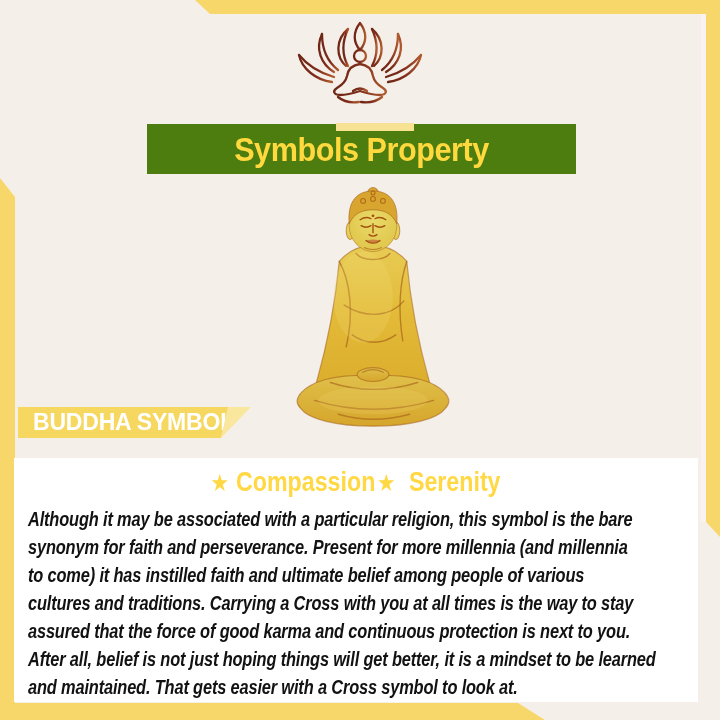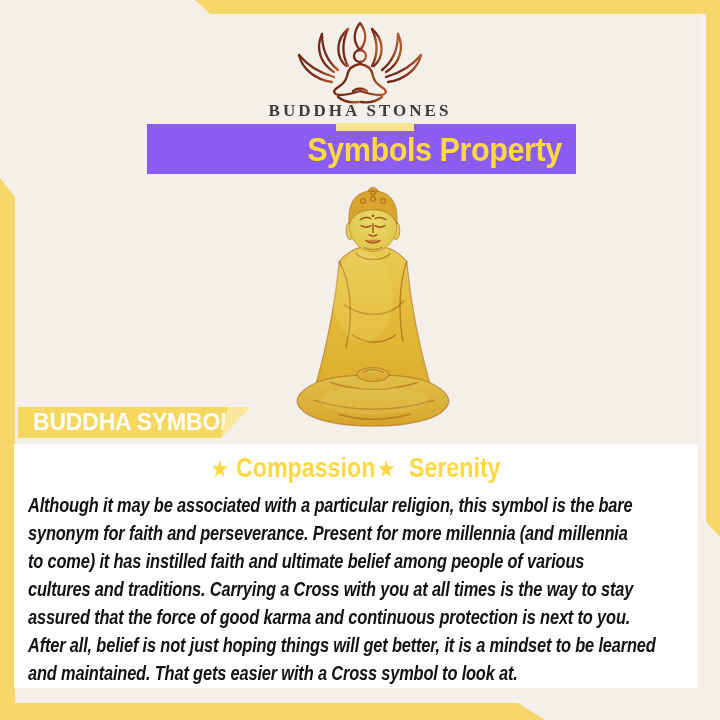--- a/index.html
+++ b/index.html
@@ -21,34 +21,34 @@
     background:#F8D76A; clip-path:polygon(0 0,518px 0,545px 17px,0 17px);}
   
   .logo{position:absolute; left:292px; top:20px; width:136px; height:84px;}
   .brand-name{position:absolute; left:0; top:101px; width:720px; text-align:center;
     font-family:"Liberation Serif","DejaVu Serif",serif;
     font-size:17px; letter-spacing:3px; color:#3B3B3B; font-weight:600;}
   
   .title-accent{position:absolute; left:336px; top:123px; width:78px; height:8px;
     background:#F7E193; z-index:3;}
   .title-band{position:absolute; left:147px; top:124px; width:429px; height:50px;
-    background:#8b5cf6; text-align:right; z-index:2;}
+    background:#4d7c0f; text-align:center; z-index:2;}
   .title-text{display:inline-block; line-height:50px; font-size:34px; font-weight:700;
     color:#FFD93E; transform:scaleX(.9); transform-origin:center; letter-spacing:-.5px;}
   
   .buddha{position:absolute; left:277px; top:186px; width:192px; height:258px;}
   
   .flag{position:absolute; left:18px; top:407px; width:210px; height:31px;
     background:#F6D75F; clip-path:polygon(0 0,210px 0,203px 31px,0 31px); z-index:2;}
   .flag span{display:block; line-height:31px; padding-left:15px; font-size:23px;
     font-weight:700; color:#FFFFFF; letter-spacing:-.2px; white-space:nowrap;}
   .flag-wedge{position:absolute; left:221px; top:407px; width:30px; height:31px;
     background:#FAE79E; clip-path:polygon(7px 0,30px 0,0 31px);}
   
-  .panel{position:absolute; left:14px; top:444px; width:684px; height:244px;
+  .panel{position:absolute; left:14px; top:458px; width:684px; height:244px;
     background:#FFFFFF;}
   .traits{margin-top:7px; height:34px; line-height:34px; text-align:center;}
   .traits-inner{display:inline-block; transform:scaleX(.86); transform-origin:center;
     color:#FFD843; font-weight:700; font-size:27px; white-space:nowrap;}
   .traits-inner .star{font-size:24px; margin-right:8px;}
   .traits-inner .star2{margin-left:2px;}
   .para{margin:6px 0 0 14px; width:667px;font-style:italic;}
   .pline{display:block; white-space:nowrap; height:28px; line-height:28px;
     font-size:21px; font-weight:700; letter-spacing:-.2px; color:#121212;
     transform:scaleX(.78); transform-origin:left center;}
@@ -86,21 +86,20 @@
       <path d="M82,46 C92,37 93,20 80,9"></path>
         <path d="M80,9 C86,22 86,35 80,46"></path>
       <path d="M94,52 C107,44 113,29 106,14"></path>
         <path d="M106,14 C106,29 100,42 90,50"></path>
       <path d="M96,62 C112,60 126,49 129,35"></path>
         <path d="M129,35 C120,46 108,53 94,57"></path>
       <path d="M46,77 C52,82 60,83 67,82"></path>
         <path d="M90,77 C84,82 76,83 69,82"></path>
     </g>
   </svg>
-  <div class="brand-name">BUDDHA STONES</div>
 
   <div class="title-band">
     <span class="title-text">Symbols Property</span>
   </div>
   <div class="title-accent"></div>
 
   <svg class="buddha" viewBox="0 0 190 260">
     <defs>
       <linearGradient id="g1" x1="0" y1="0" x2="0" y2="1">
         <stop offset="0" stop-color="#E8CC55"></stop>

